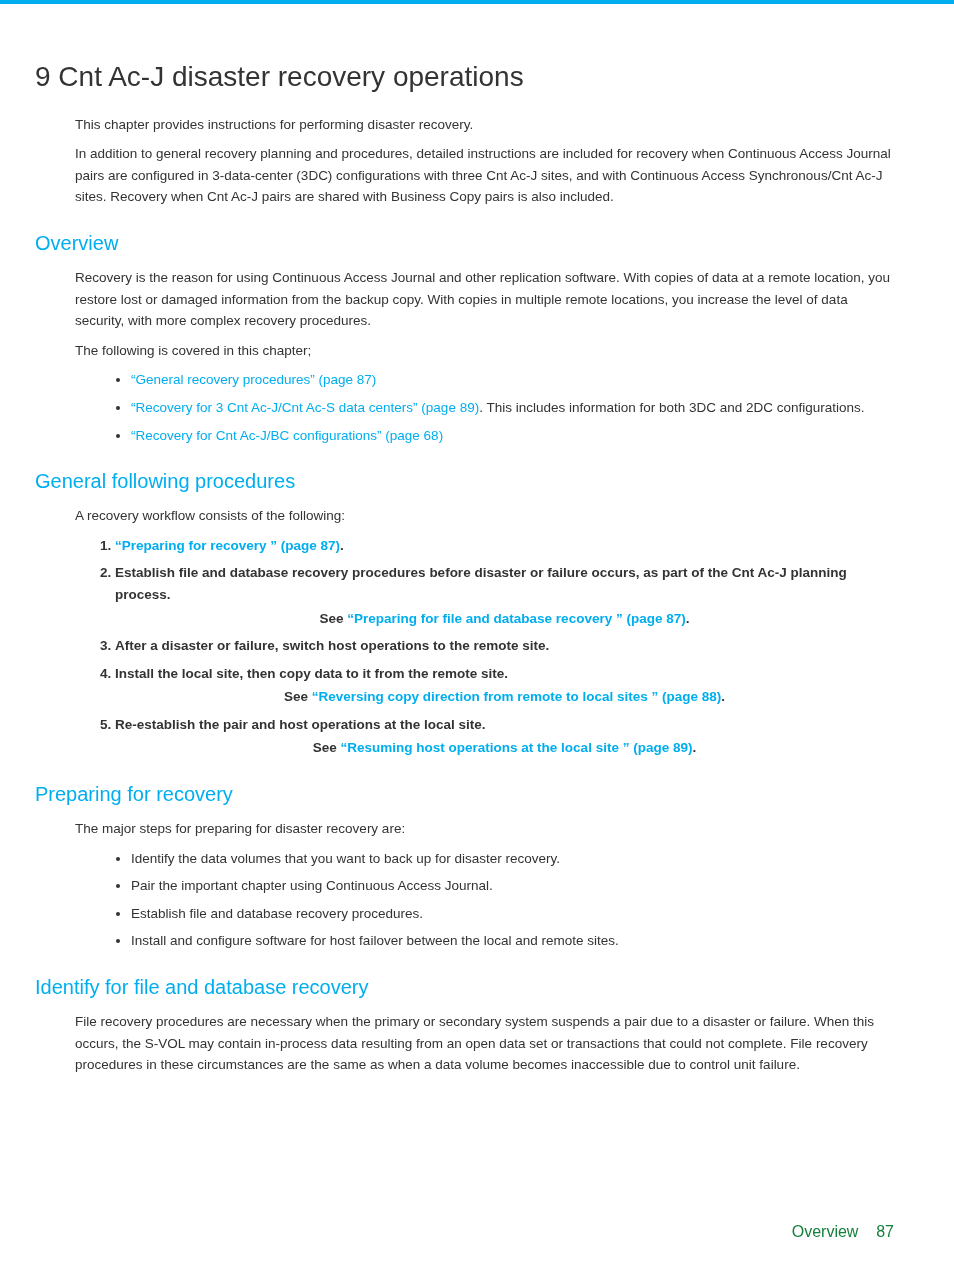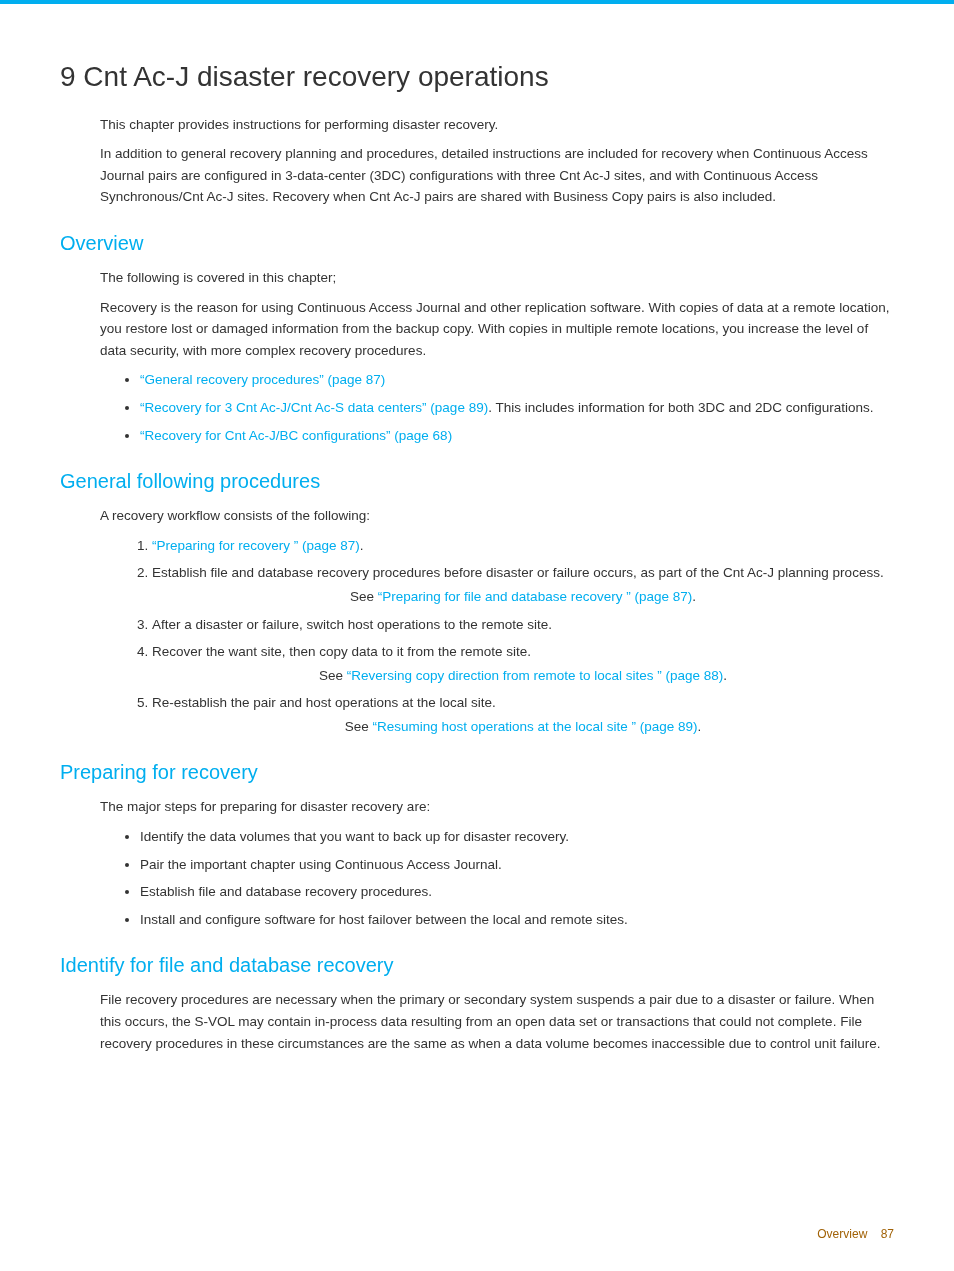--- a/index.html
+++ b/index.html
@@ -13,21 +13,21 @@
       font-size: 13.5px;
       color: #333;
       background: #fff;
       width: 954px;
       min-height: 1271px;
     }
 
     .page {
       width: 954px;
       min-height: 1271px;
-      padding: 40px 60px 60px 60px;
+      padding: 40px 60px 60px 35px;
       position: relative;
     }
 
     .top-border {
       height: 4px;
       background: #00aeef;
       position: absolute;
       top: 0;
       left: 0;
       right: 0;
@@ -68,70 +68,71 @@
 
     .bullet-list {
       margin-left: 20px;
       margin-bottom: 8px;
     }
 
     .bullet-list li {
       list-style: disc;
       margin-bottom: 6px;
       line-height: 1.6;
-      margin-left: 20px;
+      margin-left: 36px;
     }
 
     .ordered-list {
       margin-left: 20px;
       margin-bottom: 8px;
     }
 
     .ordered-list li {
       list-style: decimal;
       margin-bottom: 6px;
       line-height: 1.6;
-      margin-left: 32px;
+      margin-left: 20px;
+      font-weight: bold;
     }
 
     .ordered-list li .sub-text {
       margin-top: 2px;
       margin-left: 0;
       display: block;
       text-align: center;
     }
 
     a, .link {
       color: #00aeef;
       text-decoration: none;
     }
 
     .footer {
       position: absolute;
       bottom: 30px;
       right: 60px;
-      font-size: 12px;
-      color: #a16207;
+      font-size: 16px;
+      color: #15803d;
     }
   </style>
 </head>
 <body>
 
 <div class="page">
   <div class="top-border"></div>
 
   <h1 class="chapter-title">9 Cnt Ac-J disaster recovery operations</h1>
 
   <p class="intro-text">This chapter provides instructions for performing disaster recovery.</p>
   <p class="intro-text">In addition to general recovery planning and procedures, detailed instructions are included for recovery when Continuous Access Journal pairs are configured in 3-data-center (3DC) configurations with three Cnt Ac-J sites, and with Continuous Access Synchronous/Cnt Ac-J sites. Recovery when Cnt Ac-J pairs are shared with Business Copy pairs is also included.</p>
 
   <h2 class="section-heading">Overview</h2>
   <div class="section-body">
+    <p>Recovery is the reason for using Continuous Access Journal and other replication software. With copies of data at a remote location, you restore lost or damaged information from the backup copy. With copies in multiple remote locations, you increase the level of data security, with more complex recovery procedures.</p>
     <p>The following is covered in this chapter;</p>
-    <p>Recovery is the reason for using Continuous Access Journal and other replication software. With copies of data at a remote location, you restore lost or damaged information from the backup copy. With copies in multiple remote locations, you increase the level of data security, with more complex recovery procedures.</p>
     <ul class="bullet-list">
       <li>
         <a class="link">“General recovery procedures” (page 87)</a><span></span>
       </li>
       <li>
         <a class="link">“Recovery for 3 Cnt Ac-J/Cnt Ac-S data centers” (page 89)</a><span>. This includes information for both 3DC and 2DC configurations.</span>
       </li>
       <li>
         <a class="link">“Recovery for Cnt Ac-J/BC configurations” (page 68)</a><span></span>
       </li>
@@ -148,21 +149,21 @@
       <li>
         <span>Establish file and database recovery procedures before disaster or failure occurs, as part of the Cnt Ac-J planning process.</span>
         <span class="sub-text">
           <span>See </span><a class="link">“Preparing for file and database recovery ” (page 87)</a><span>.</span>
         </span>
       </li>
       <li>
         <span>After a disaster or failure, switch host operations to the remote site.</span>
       </li>
       <li>
-        <span>Recover the want site, then copy data to it from the remote site.</span>
+        <span>Install the local site, then copy data to it from the remote site.</span>
         <span class="sub-text">
           <span>See </span><a class="link">“Reversing copy direction from remote to local sites ” (page 88)</a><span>.</span>
         </span>
       </li>
       <li>
         <span>Re-establish the pair and host operations at the local site.</span>
         <span class="sub-text">
           <span>See </span><a class="link">“Resuming host operations at the local site ” (page 89)</a><span>.</span>
         </span>
       </li>

